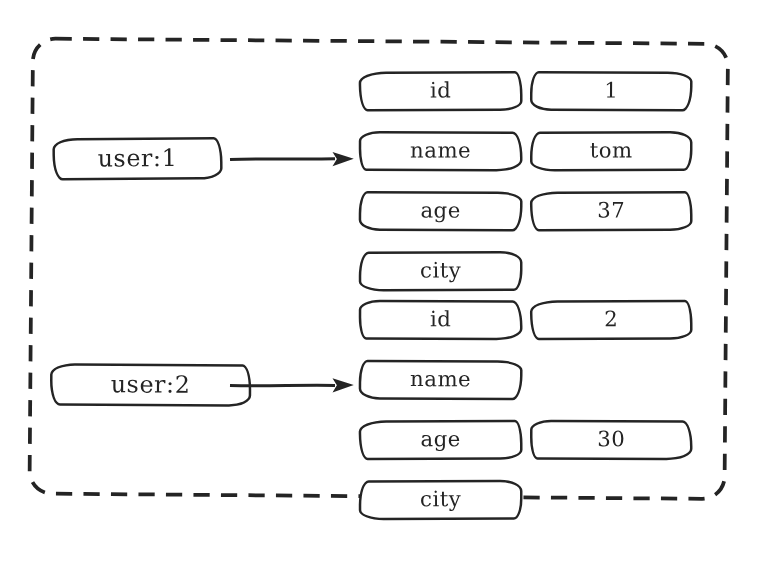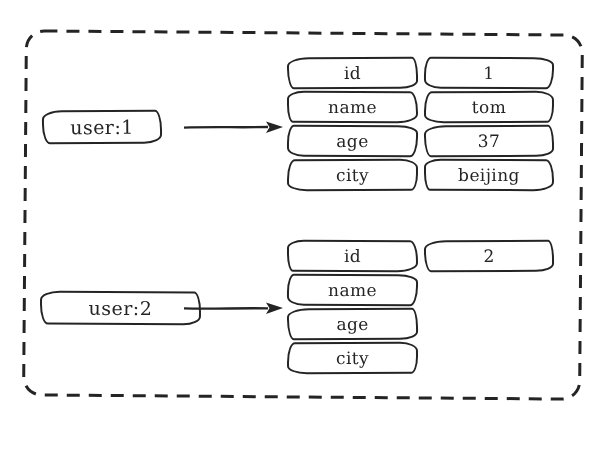--- a/index.html
+++ b/index.html
@@ -18,32 +18,32 @@
   }
   
   .key-box{
     position:absolute;
     box-sizing:border-box;
     border:2.5px solid #242424;
     border-radius:20px 7px 18px 8px / 9px 20px 9px 20px;
     display:flex;align-items:center;justify-content:center;
     background:#ffffff;
   }
-  .key1{left:42px;top:110px;width:120px;height:34px;transform:rotate(-0.4deg);}
+  .key1{left:42px;top:110px;width:136px;height:34px;transform:rotate(-0.4deg);}
   .key2{left:40px;top:291px;width:161px;height:34px;transform:rotate(0.3deg);}
   .key-text{font-size:19px;letter-spacing:0.5px;}
   
   .arrow{position:absolute;width:102px;height:18px;}
   .arrow1{left:182px;top:118px;}
   .arrow2{left:182px;top:299px;}
   
   .hash-table{position:absolute;width:267px;}
   .table1{left:287px;top:57px;}
   .table2{left:287px;top:240px;}
-  .row{display:flex;gap:6px;margin-bottom:2px;border-radius:13px;}
+  .row{display:flex;gap:6px;margin-bottom:16px;border-radius:13px;}
   .cell{
     box-sizing:border-box;
     height:32px;
     border-style:solid;
     border-color:#242424;
     border-width:2.6px 2px 2.6px 2px;
     background:#ffffff;
     display:flex;align-items:center;justify-content:center;
     font-size:17px;letter-spacing:0.4px;
   }
@@ -81,21 +81,20 @@
     <div class="row">
       <div class="cell kcell s3">name</div>
       <div class="cell vcell s4">tom</div>
     </div>
     <div class="row">
       <div class="cell kcell s2">age</div>
       <div class="cell vcell s1">37</div>
     </div>
     <div class="row">
       <div class="cell kcell s4">city</div>
-      <div class="cell vcell s3">beijing</div>
     </div>
   </div>
 
   <div class="key-box key2">
     <span class="key-text">user:2</span>
   </div>
 
   <svg class="arrow arrow2" viewBox="0 0 102 18">
     <path d="M2 9.4 C 30 10.2, 60 8.8, 86 9.4" stroke="#242424" stroke-width="2.4" fill="none"></path>
     <polygon points="84,3.5 101,9 84,15 87.5,9.2" fill="#242424"></polygon>
@@ -104,19 +103,20 @@
   <div class="hash-table table2">
     <div class="row">
       <div class="cell kcell s3">id</div>
       <div class="cell vcell s1">2</div>
     </div>
     <div class="row">
       <div class="cell kcell s2">name</div>
     </div>
     <div class="row">
       <div class="cell kcell s1">age</div>
+      <div class="cell vcell s3">30</div>
     </div>
     <div class="row">
       <div class="cell kcell s4">city</div>
     </div>
   </div>
 
 </div>
 
 </body></html>

